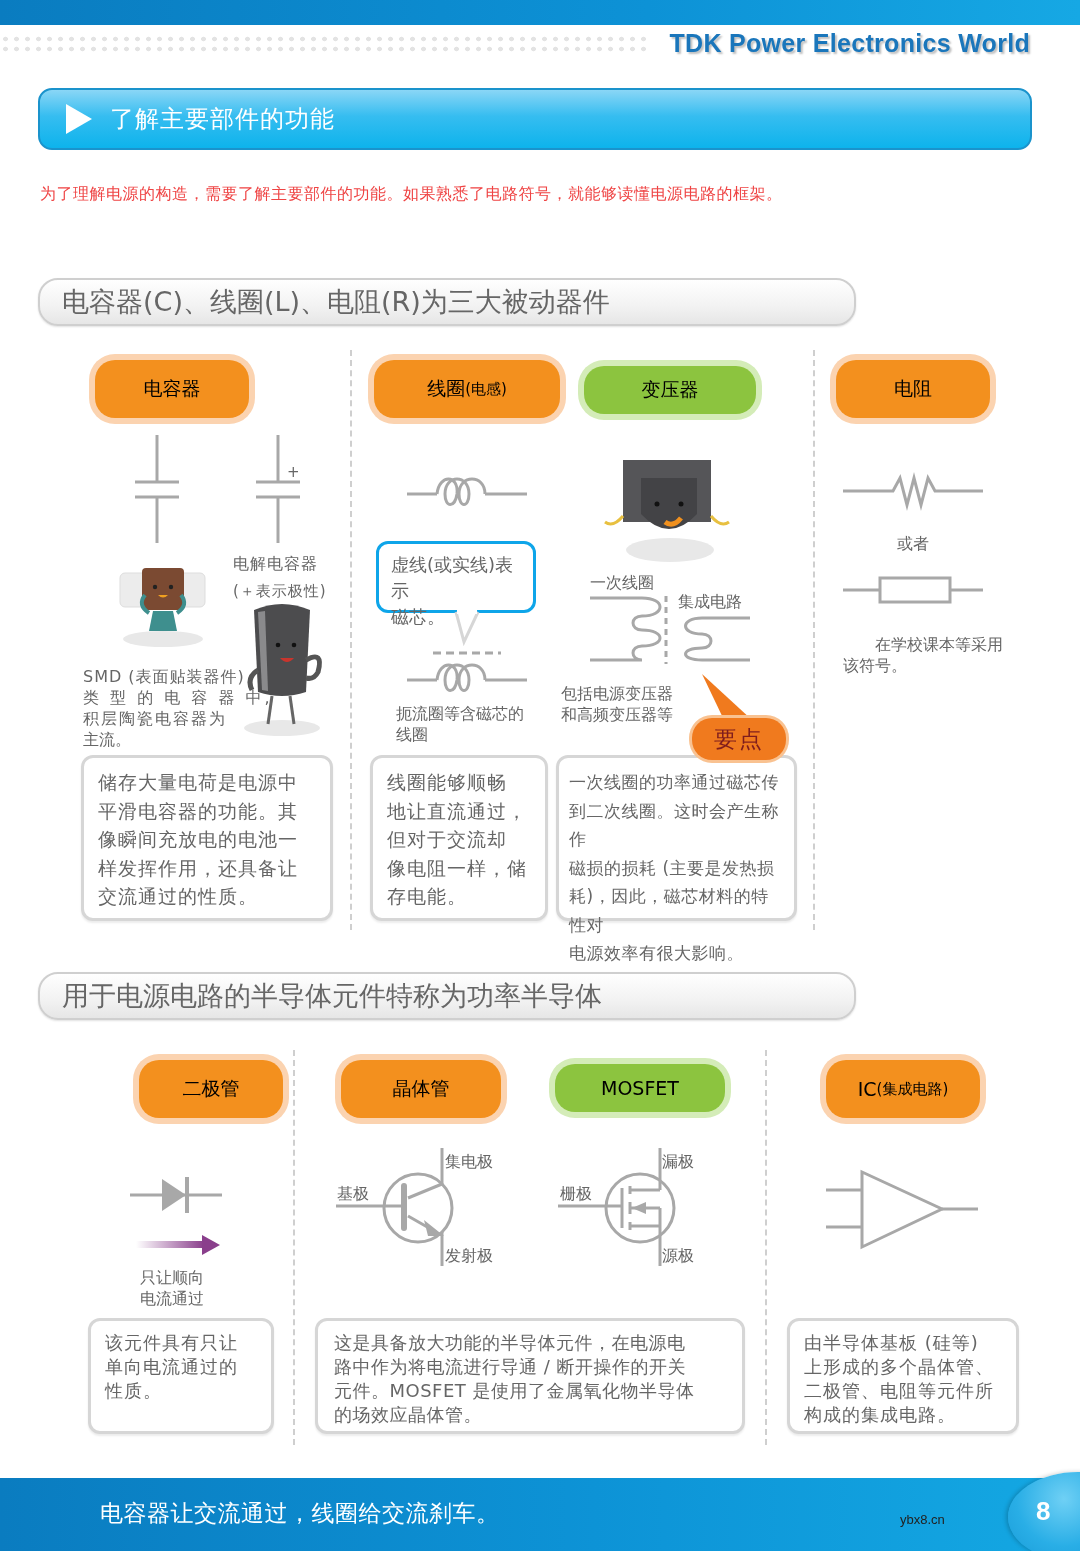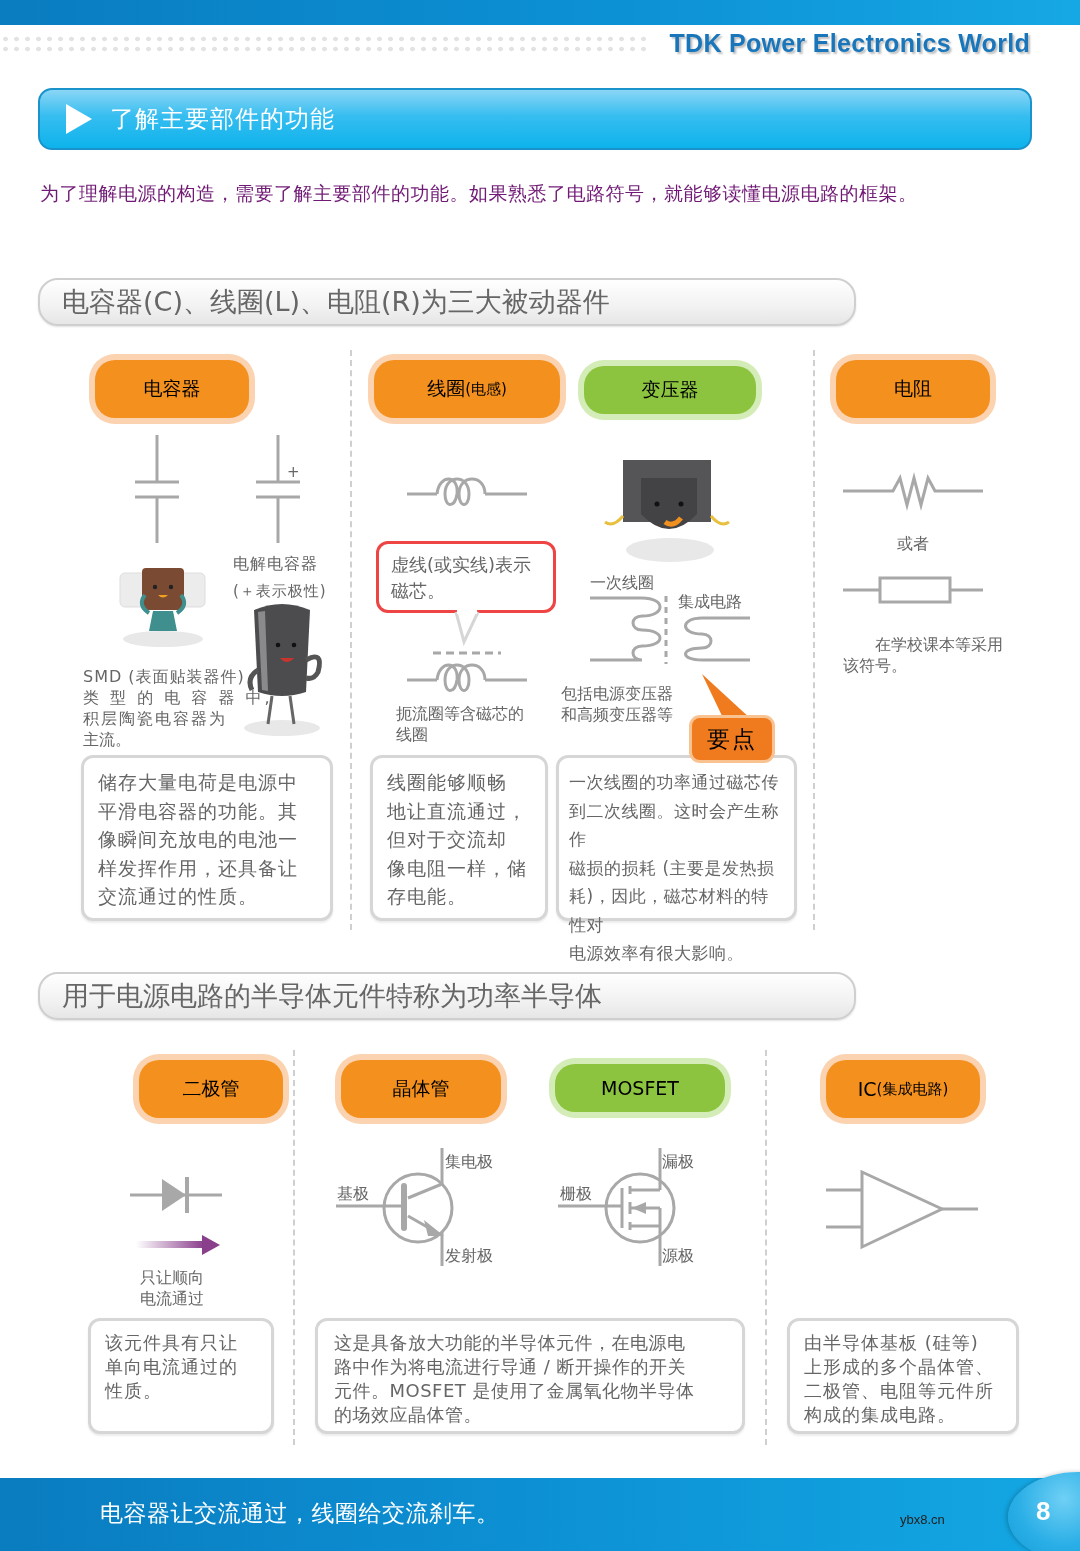--- a/index.html
+++ b/index.html
@@ -13,46 +13,46 @@
     background-size: 11px 10px; }
   .brand { position: absolute; right: 50px; top: 29px; font-family: "Liberation Sans", sans-serif;
     font-weight: bold; font-size: 25px; color: #1a76bb; text-shadow: 2px 2px 2px rgba(0,0,0,0.25); letter-spacing: 0.3px; }
 
   .title-banner { position: absolute; left: 38px; top: 88px; width: 994px; height: 62px; border-radius: 14px;
     background: linear-gradient(180deg, #8ad6f6 0%, #36bdf0 45%, #0db3ec 100%);
     border: 2px solid #1a93cc; display: flex; align-items: center; padding-left: 26px; }
   .title-banner .tri { width: 0; height: 0; border-left: 26px solid #fff; border-top: 15px solid transparent; border-bottom: 15px solid transparent; margin-right: 18px; }
   .title-banner .ttl { color: #fff; font-size: 24px; letter-spacing: 1px; }
 
-  .intro { position: absolute; left: 40px; top: 176px; width: 990px; font-size: 19px; line-height: 35px; color: #701a75; letter-spacing: 0.5px; }
+  .intro { position: absolute; left: 40px; top: 176px; width: 990px; font-size: 16px; line-height: 35px; color: #ef4444; letter-spacing: 0.5px; }
 
   .sec-banner { position: absolute; left: 38px; width: 818px; height: 48px; border-radius: 20px;
     background: linear-gradient(180deg, #ffffff 0%, #f2f2f2 60%, #e6e6e6 100%);
     border: 2px solid #cfcfcf; box-shadow: 0 1px 2px rgba(0,0,0,0.12);
     display: flex; align-items: center; padding-left: 22px; font-size: 27px; color: #666; }
 
   .vdash { position: absolute; width: 0; border-left: 2px dashed #cfcfcf; }
 
   .pill { position: absolute; height: 58px; border-radius: 20px; display: flex; align-items: center; justify-content: center;
     color: #000000; font-size: 19px; }
   .pill.orange { background: #f3901e; box-shadow: 0 0 0 6px #fbd3b0; }
   .pill.green { background: #8cc43f; box-shadow: 0 0 0 6px #d4ecb8; }
   .pill .small { font-size: 15px; }
 
   .lbl { position: absolute; font-size: 16px; color: #666; line-height: 21px; }
   .box { position: absolute; border: 3px solid #d6d6d6; border-radius: 12px; background: #fff;
     box-shadow: 0 2px 2px rgba(0,0,0,0.08); padding: 10px 14px; font-size: 19px; line-height: 28.5px; color: #666; letter-spacing: 1px; }
 
   svg { position: absolute; overflow: visible; }
 
-  .callout { position: absolute; left: 376px; top: 541px; width: 180px; height: 72px; border: 3px solid #ef4444; border-radius: 12px;
+  .callout { position: absolute; left: 376px; top: 541px; width: 160px; height: 72px; border: 3px solid #0ea5e9; border-radius: 12px;
     background: #fff; padding: 8px 12px; font-size: 18px; line-height: 26px; color: #666; }
 
-  .keypoint { position: absolute; left: 692px; top: 718px; width: 80px; height: 42px; background: #f07a1e; border-radius: 8px;
-    box-shadow: 0 0 0 3px #f9c291; color: #000000; font-size: 23px; display: flex; align-items: center; justify-content: center; letter-spacing: 2px; }
+  .keypoint { position: absolute; left: 692px; top: 718px; width: 94px; height: 42px; background: #f07a1e; border-radius: 20px;
+    box-shadow: 0 0 0 3px #f9c291; color: #7f1d1d; font-size: 23px; display: flex; align-items: center; justify-content: center; letter-spacing: 2px; }
 
   .footer { position: absolute; left: 0; top: 1478px; width: 1080px; height: 73px;
     background: linear-gradient(90deg, #0a7cc0 0%, #0d93d6 55%, #14a8e3 100%); }
   .footer .ftxt { position: absolute; left: 100px; top: 20px; color: #fff; font-size: 23px; letter-spacing: 0.5px; }
   .footer .wm { position: absolute; left: 900px; top: 34px; color: #222; font-family: Liberation Sans, sans-serif; font-size: 13px; }
   .footer .pgc { position: absolute; left: 1008px; top: -6px; width: 140px; height: 90px; border-radius: 50%;
     background: radial-gradient(circle at 40% 30%, #6fd0f5 0%, #29aee6 45%, #0f8fcf 100%); box-shadow: -2px 0 4px rgba(0,0,0,0.2); }
   .footer .pg { position: absolute; left: 1036px; top: 18px; color: #fff; font-weight: bold; font-size: 26px; font-family: "Liberation Sans", sans-serif; }
 </style>
 </head>

